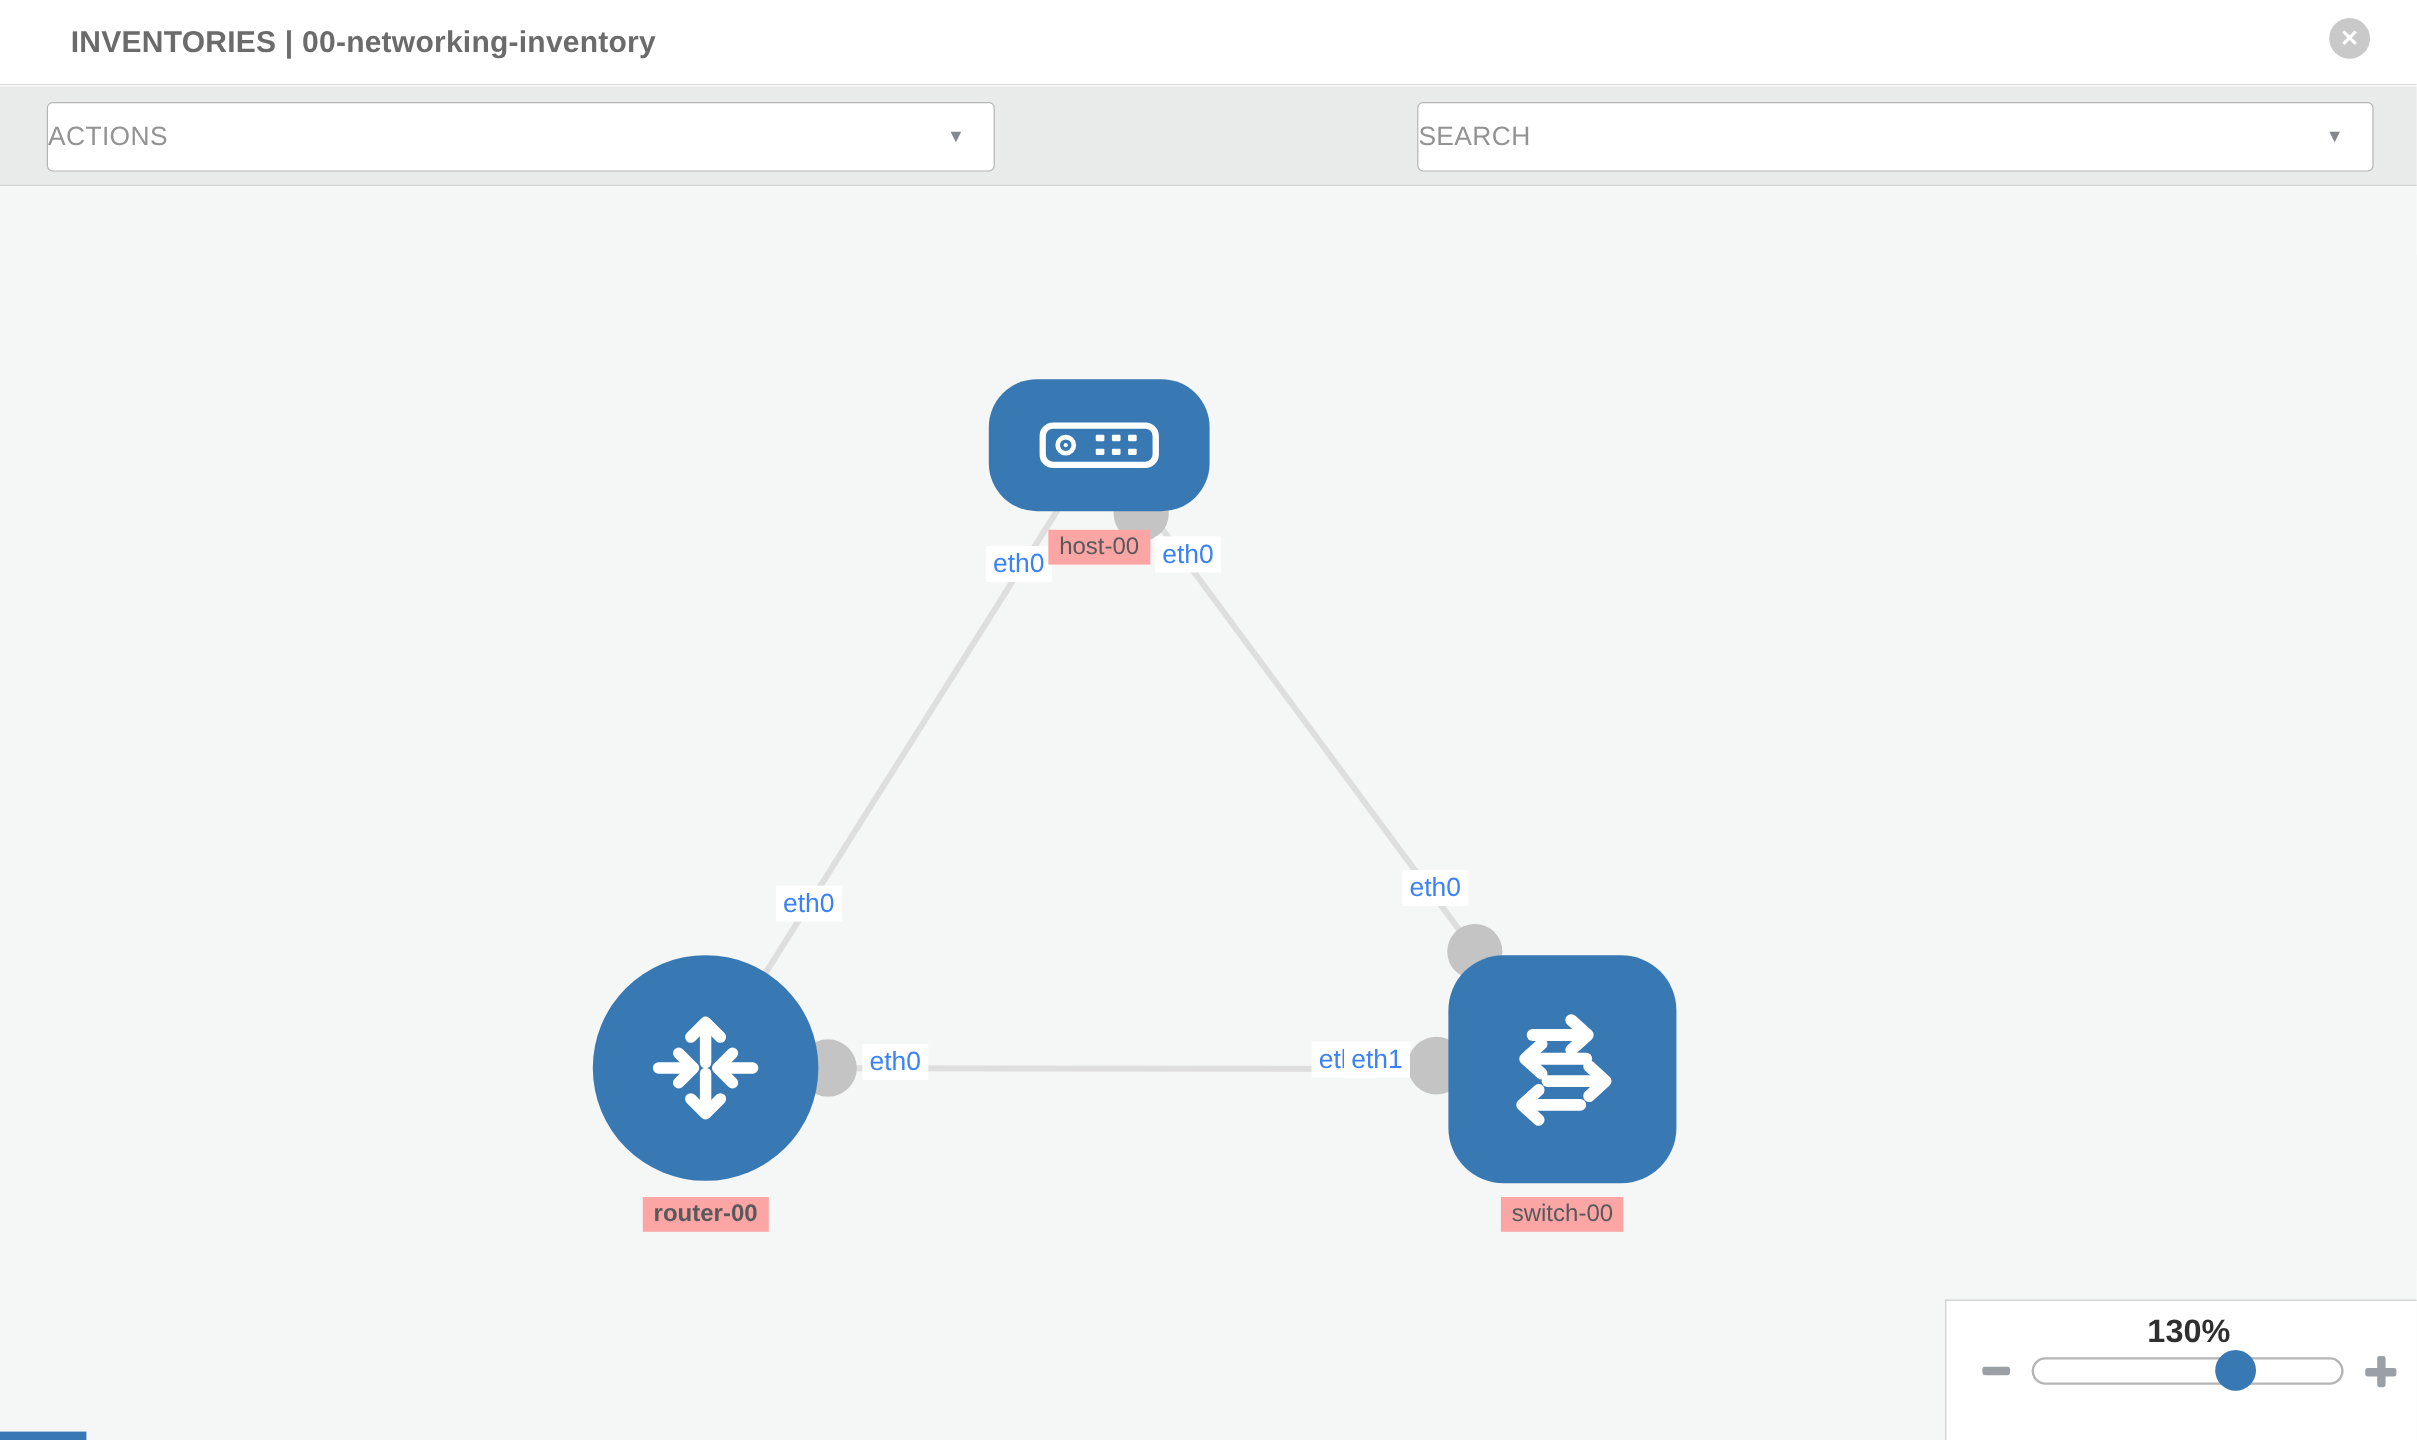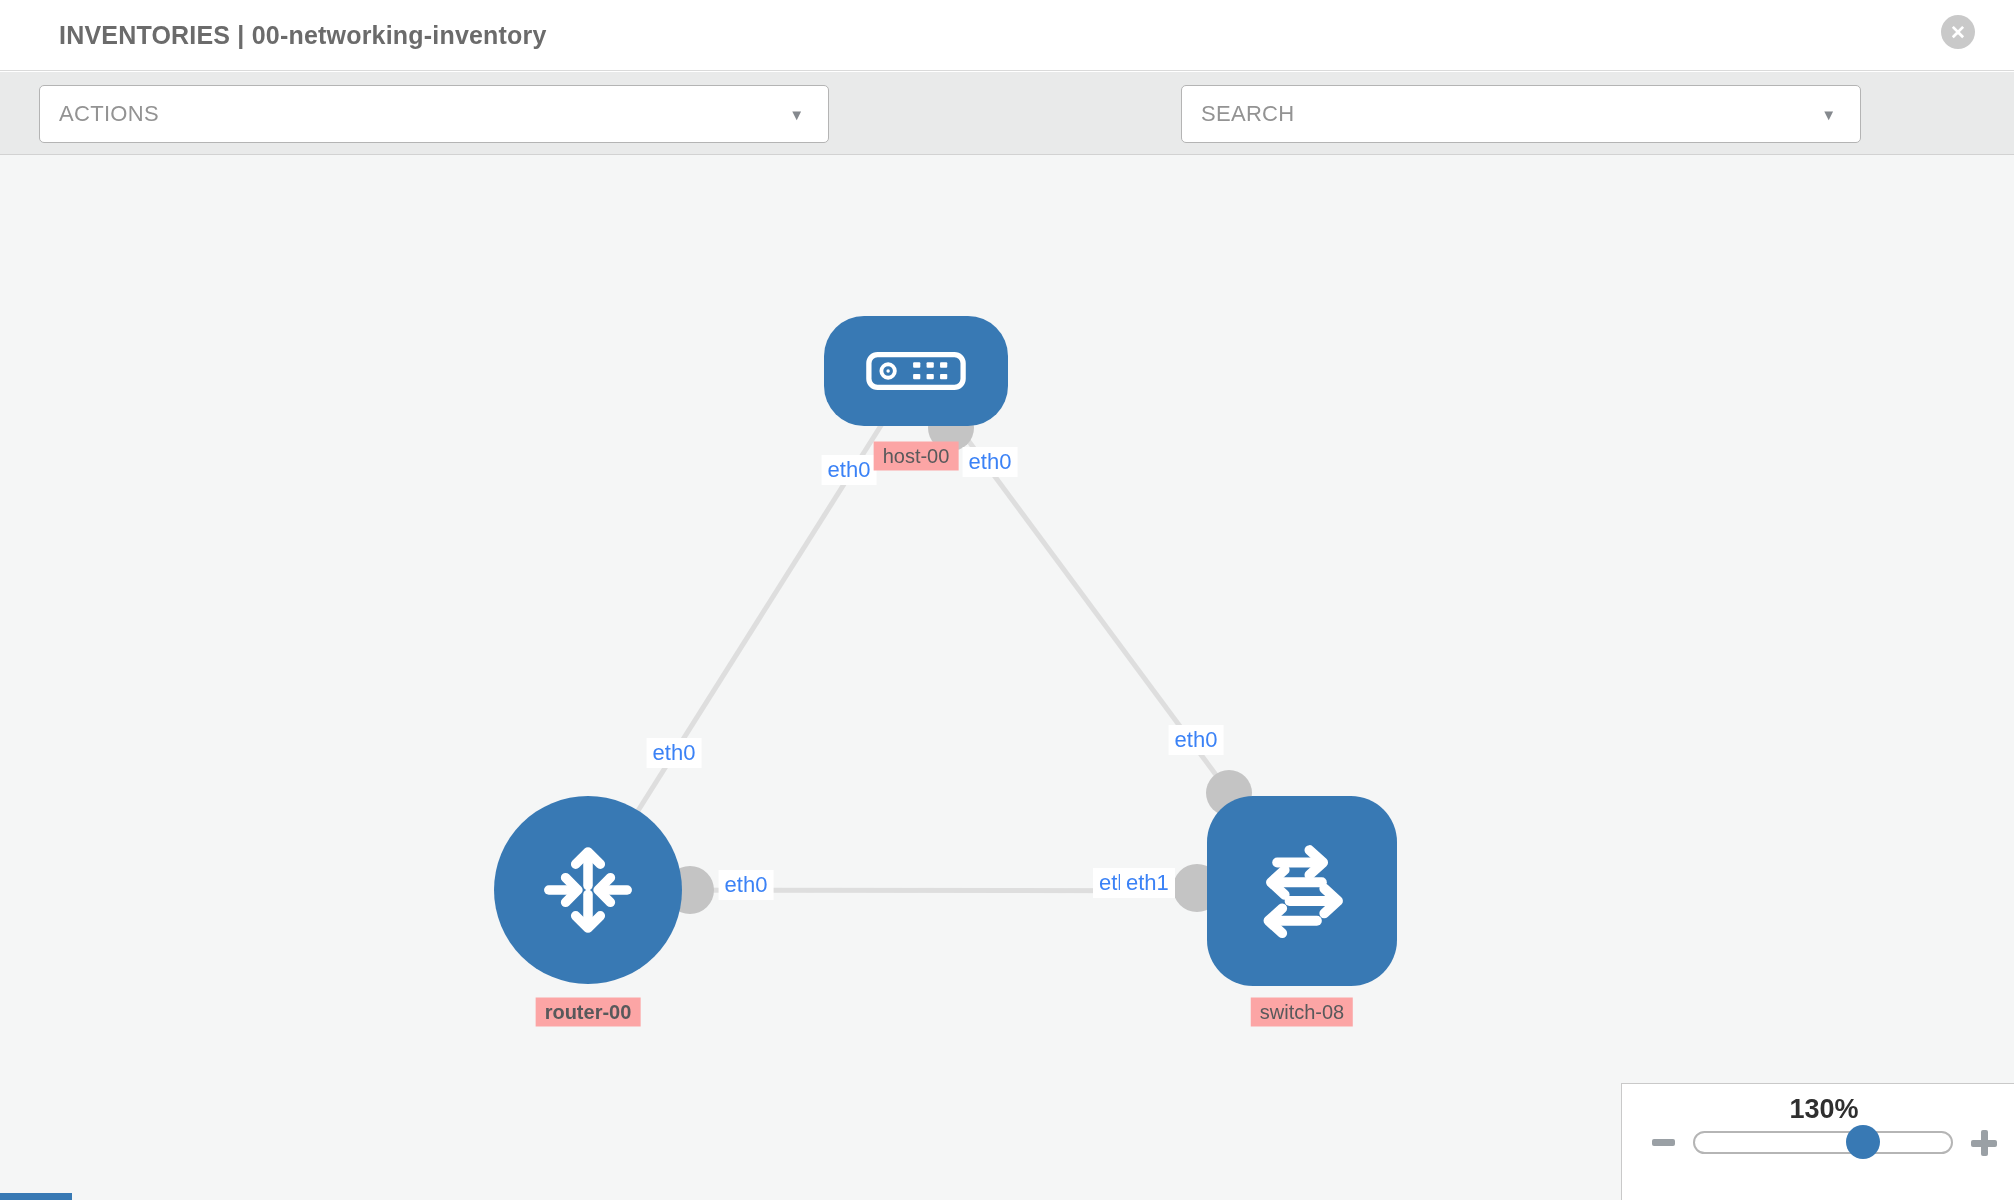--- a/index.html
+++ b/index.html
@@ -12,23 +12,23 @@
   .page-title { margin-left:59px; font-size:25px; font-weight:bold; color:#6b6b6b; letter-spacing:0.2px; }
   .close-btn { position:absolute; left:1941px; top:15px; width:34px; height:34px;
     border-radius:50%; background:#c9c9c9; color:#ffffff; font-size:19px; font-weight:bold;
     display:flex; align-items:center; justify-content:center; cursor:pointer; }
 
   
   .toolbar { position:absolute; top:72px; left:0; width:2014px; height:83px;
     background:#e9eaea; border-bottom:1px solid #d2d2d2; }
   .select-box { position:absolute; top:13px; height:58px; background:#ffffff;
     border:1px solid #b4b4b4; border-radius:5px; display:flex; align-items:center;
-    padding-left:19px; cursor:pointer; }
+    cursor:pointer; }
   .select-actions { left:39px; width:790px; }
-  .select-search { left:1181px; width:680px; }
+  .select-search { left:1181px; width:797px; }
   .select-label { font-size:22px; color:#939393; letter-spacing:0.3px; }
   .caret { position:absolute; right:24px; top:50%; transform:translateY(-50%);
     font-size:15px; color:#85898e; }
   .icon-btn { position:absolute; top:96px; width:36px; height:36px; cursor:pointer;
     display:flex; align-items:center; justify-content:center; }
   .icon-wrench { left:1048px; }
   .icon-key { left:1115px; }
 
   
   .canvas { position:absolute; top:155px; left:0; width:2014px; height:1045px; background:#f5f6f6; }
@@ -171,21 +171,21 @@
         <path d="M40 58 L76 58"></path>
           <path d="M68 48 L79 58 L68 68"></path>
         <path d="M62 74 L26 74"></path>
           <path d="M34 64 L23 74 L34 84"></path>
       </g>
     </svg>
   </div>
 
   <div class="node-label lbl-host">host-00</div>
   <div class="node-label lbl-router">router-00</div>
-  <div class="node-label lbl-switch">switch-08</div>
+  <div class="node-label lbl-switch">switch-00</div>
 
   <div class="if-label if-center if-host-left">eth0</div>
   <div class="if-label if-center if-host-right">eth0</div>
   <div class="if-label if-center if-hr-mid">eth0</div>
   <div class="if-label if-center if-hs-mid">eth0</div>
   <div class="if-label if-center if-router-right">eth0</div>
   <div class="if-label if-switch-back">eth0</div>
   <div class="if-label if-switch-front">eth1</div>
 </div>
 

